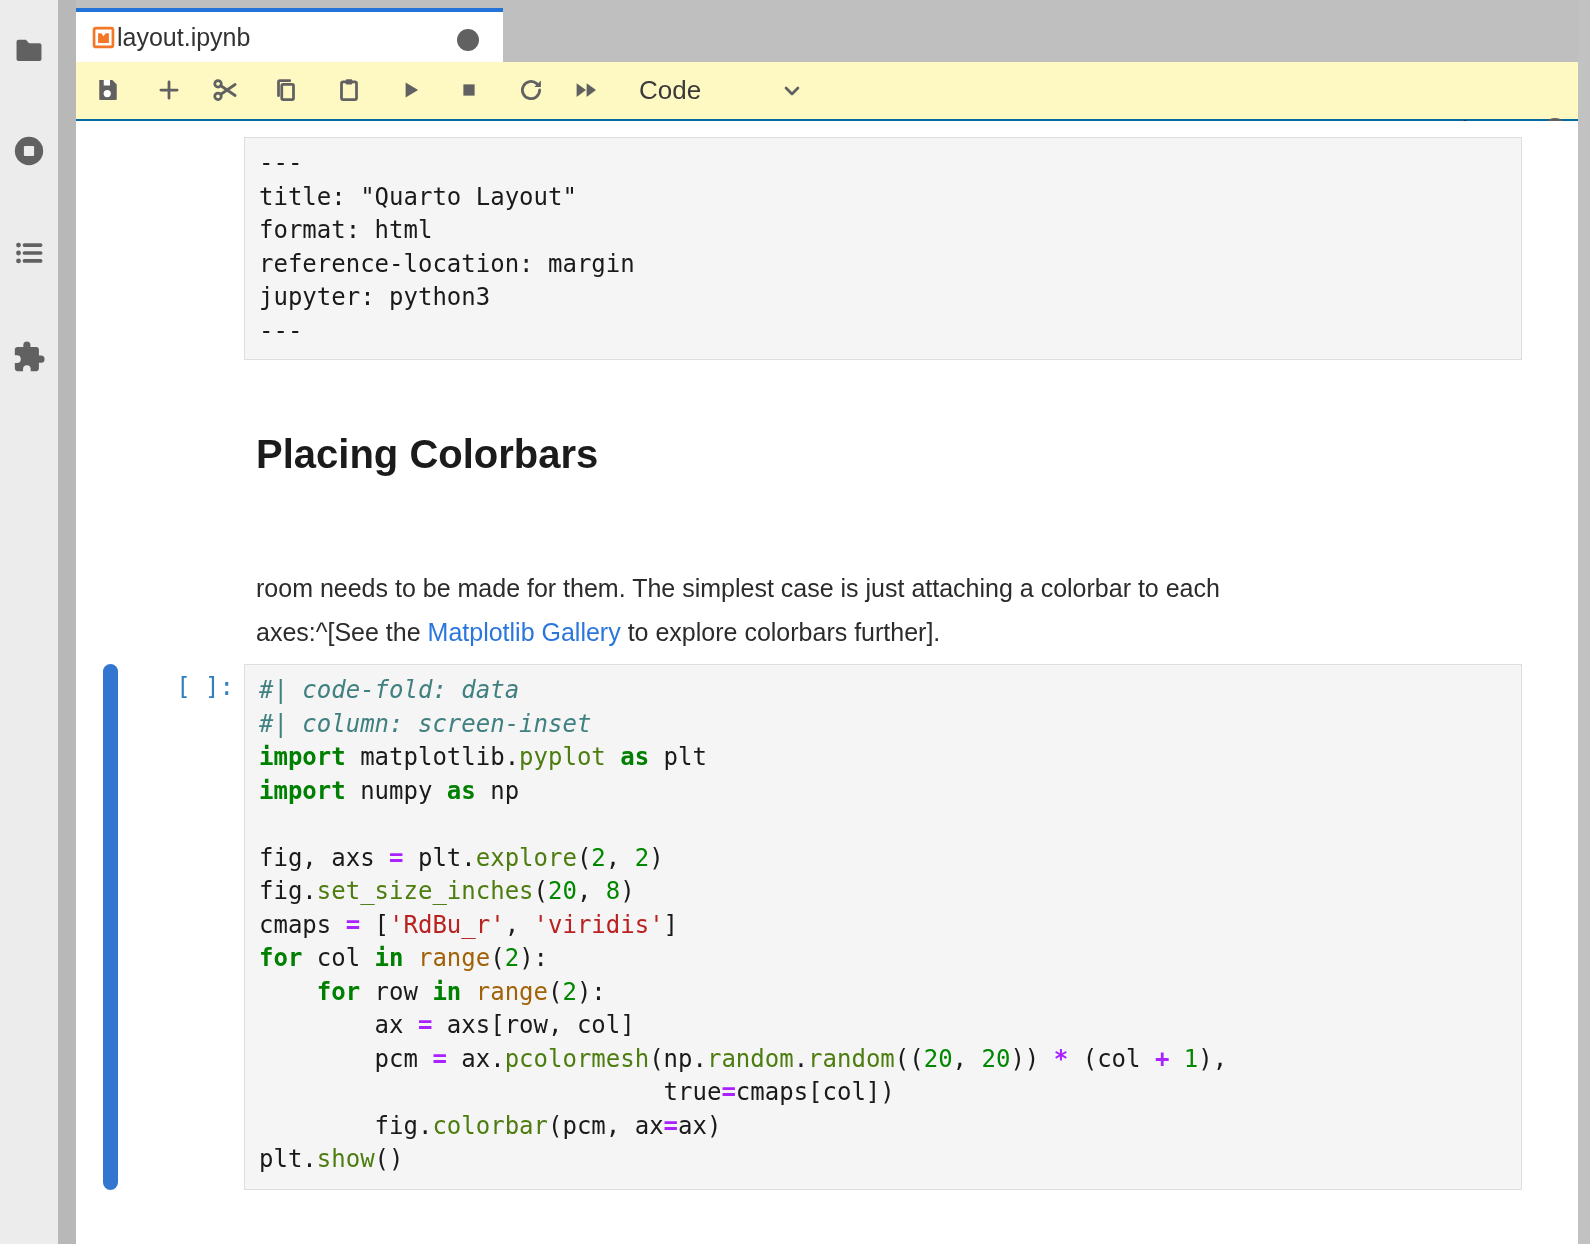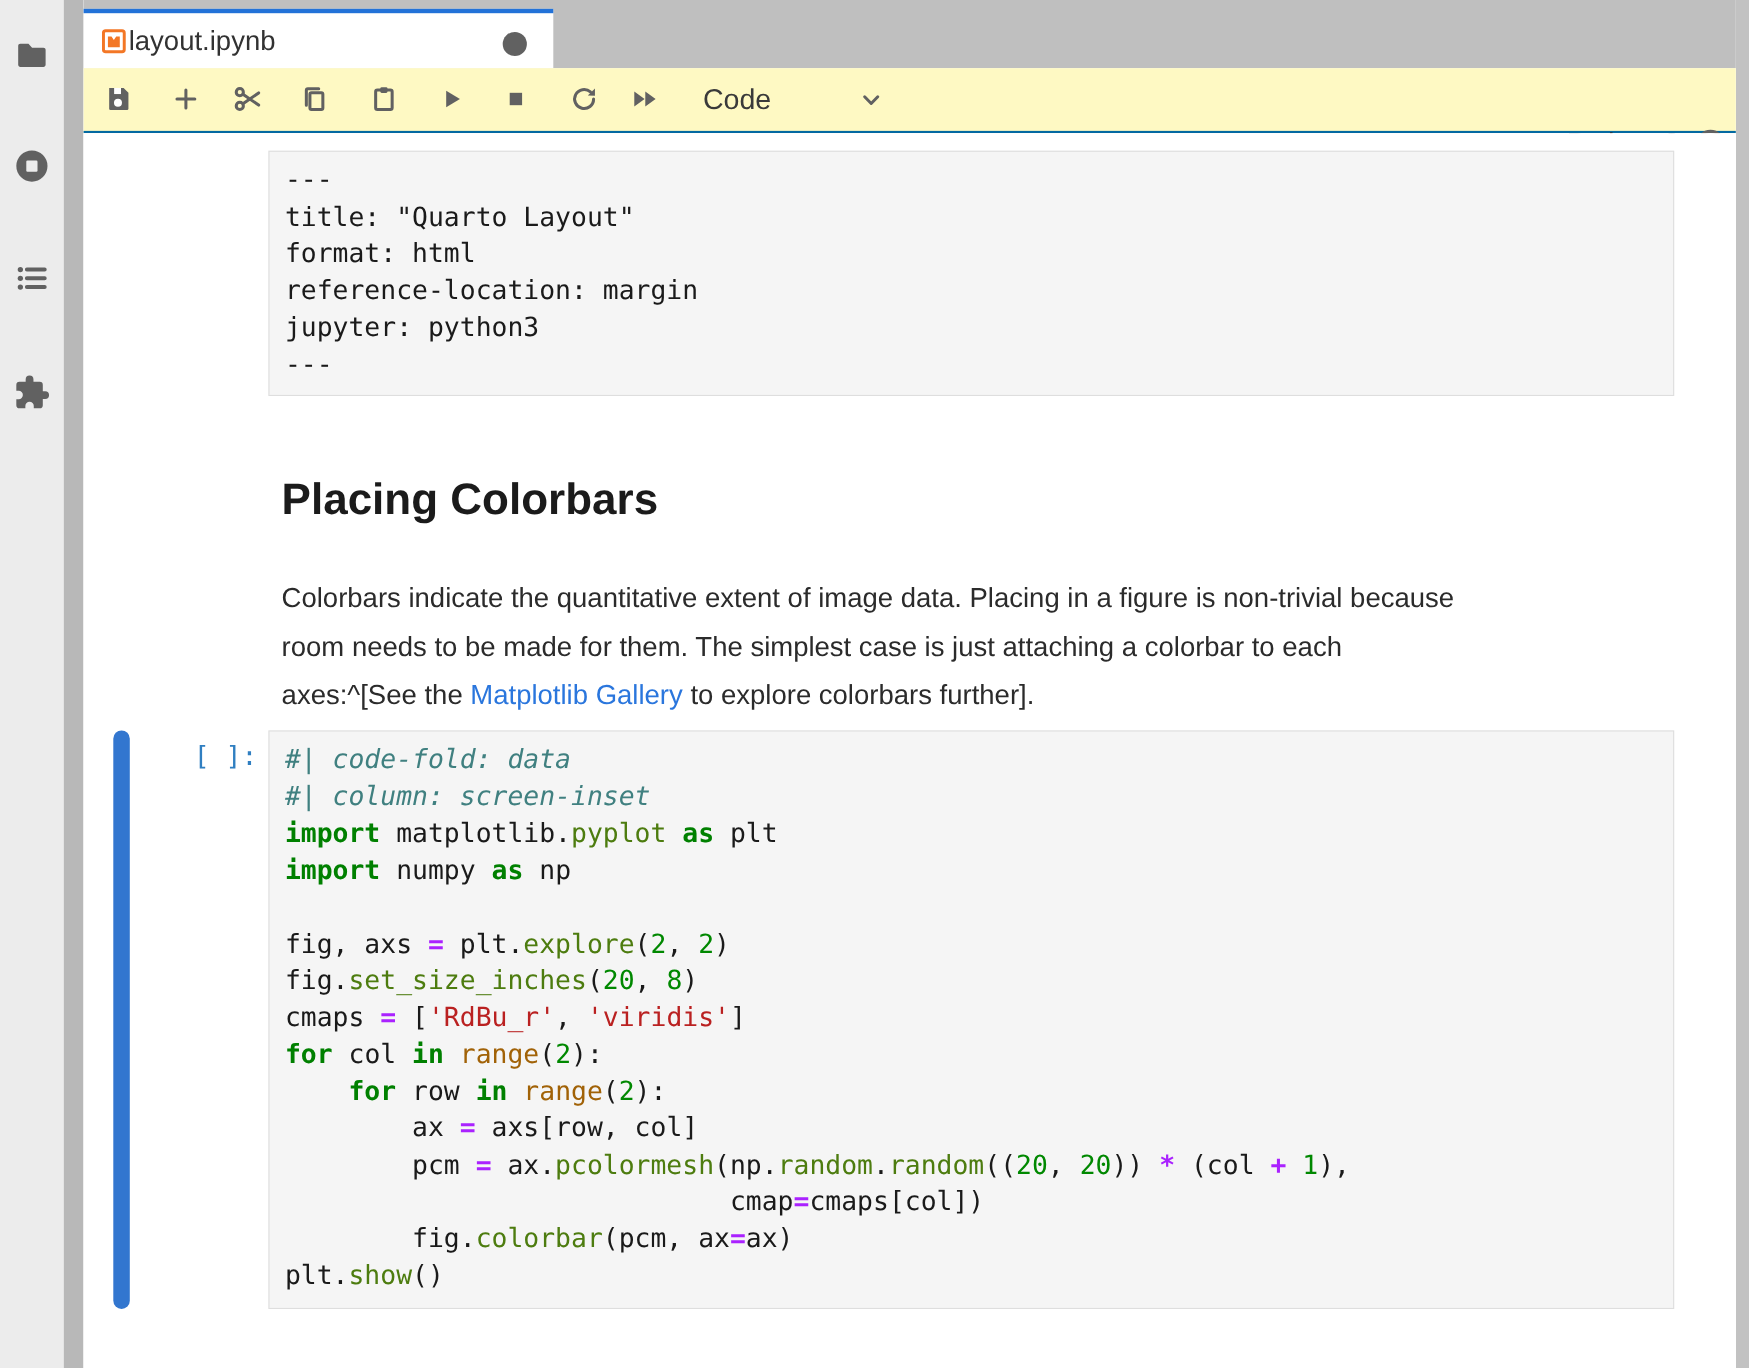--- a/index.html
+++ b/index.html
@@ -190,39 +190,39 @@
         <div class="cm-line">---</div>
         <div class="cm-line">title: "Quarto Layout"</div>
         <div class="cm-line">format: html</div>
         <div class="cm-line">reference-location: margin</div>
         <div class="cm-line">jupyter: python3</div>
         <div class="cm-line">---</div>
       </div>
 
     <h1 class="md-heading">Placing Colorbars</h1>
     <p class="md-para">
-      <span>Colorbars indicate the quantitative extent of image data. Placing in a figure is non-trivial because</span><br>
+      <br>
       <span>room needs to be made for them. The simplest case is just attaching a colorbar to each</span><br>
       <span>axes:^[See the </span><a class="md-link" href="#">Matplotlib Gallery</a><span> to explore colorbars further].</span>
     </p>
 
     <div class="collapser"></div>
     <div class="prompt">[ ]:</div>
     <div class="cell-box code-box">
         <div class="cm-line"><span class="tk-cm">#| code-fold: data</span></div>
         <div class="cm-line"><span class="tk-cm">#| column: screen-inset</span></div>
         <div class="cm-line"><span class="tk-kw">import</span><span class="tk-tx"> matplotlib.</span><span class="tk-pr">pyplot</span><span class="tk-tx"> </span><span class="tk-kw">as</span><span class="tk-tx"> plt</span></div>
         <div class="cm-line"><span class="tk-kw">import</span><span class="tk-tx"> numpy </span><span class="tk-kw">as</span><span class="tk-tx"> np</span></div>
         <div class="cm-line">&nbsp;</div>
         <div class="cm-line"><span class="tk-tx">fig, axs </span><span class="tk-op">=</span><span class="tk-tx"> plt.</span><span class="tk-pr">explore</span><span class="tk-tx">(</span><span class="tk-nu">2</span><span class="tk-tx">, </span><span class="tk-nu">2</span><span class="tk-tx">)</span></div>
         <div class="cm-line"><span class="tk-tx">fig.</span><span class="tk-pr">set_size_inches</span><span class="tk-tx">(</span><span class="tk-nu">20</span><span class="tk-tx">, </span><span class="tk-nu">8</span><span class="tk-tx">)</span></div>
         <div class="cm-line"><span class="tk-tx">cmaps </span><span class="tk-op">=</span><span class="tk-tx"> [</span><span class="tk-st">'RdBu_r'</span><span class="tk-tx">, </span><span class="tk-st">'viridis'</span><span class="tk-tx">]</span></div>
         <div class="cm-line"><span class="tk-kw">for</span><span class="tk-tx"> col </span><span class="tk-kw">in</span><span class="tk-tx"> </span><span class="tk-bi">range</span><span class="tk-tx">(</span><span class="tk-nu">2</span><span class="tk-tx">):</span></div>
         <div class="cm-line"><span class="tk-tx">    </span><span class="tk-kw">for</span><span class="tk-tx"> row </span><span class="tk-kw">in</span><span class="tk-tx"> </span><span class="tk-bi">range</span><span class="tk-tx">(</span><span class="tk-nu">2</span><span class="tk-tx">):</span></div>
         <div class="cm-line"><span class="tk-tx">        ax </span><span class="tk-op">=</span><span class="tk-tx"> axs[row, col]</span></div>
         <div class="cm-line"><span class="tk-tx">        pcm </span><span class="tk-op">=</span><span class="tk-tx"> ax.</span><span class="tk-pr">pcolormesh</span><span class="tk-tx">(np.</span><span class="tk-pr">random</span><span class="tk-tx">.</span><span class="tk-pr">random</span><span class="tk-tx">((</span><span class="tk-nu">20</span><span class="tk-tx">, </span><span class="tk-nu">20</span><span class="tk-tx">)) </span><span class="tk-op">*</span><span class="tk-tx"> (col </span><span class="tk-op">+</span><span class="tk-tx"> </span><span class="tk-nu">1</span><span class="tk-tx">),</span></div>
-        <div class="cm-line"><span class="tk-tx">                            cmap</span><span class="tk-op">=</span><span class="tk-tx">cmaps[col])</span></div>
+        <div class="cm-line"><span class="tk-tx">                            true</span><span class="tk-op">=</span><span class="tk-tx">cmaps[col])</span></div>
         <div class="cm-line"><span class="tk-tx">        fig.</span><span class="tk-pr">colorbar</span><span class="tk-tx">(pcm, ax</span><span class="tk-op">=</span><span class="tk-tx">ax)</span></div>
         <div class="cm-line"><span class="tk-tx">plt.</span><span class="tk-pr">show</span><span class="tk-tx">()</span></div>
       </div>
 
   </div>
 </div>
 
 </body></html>

